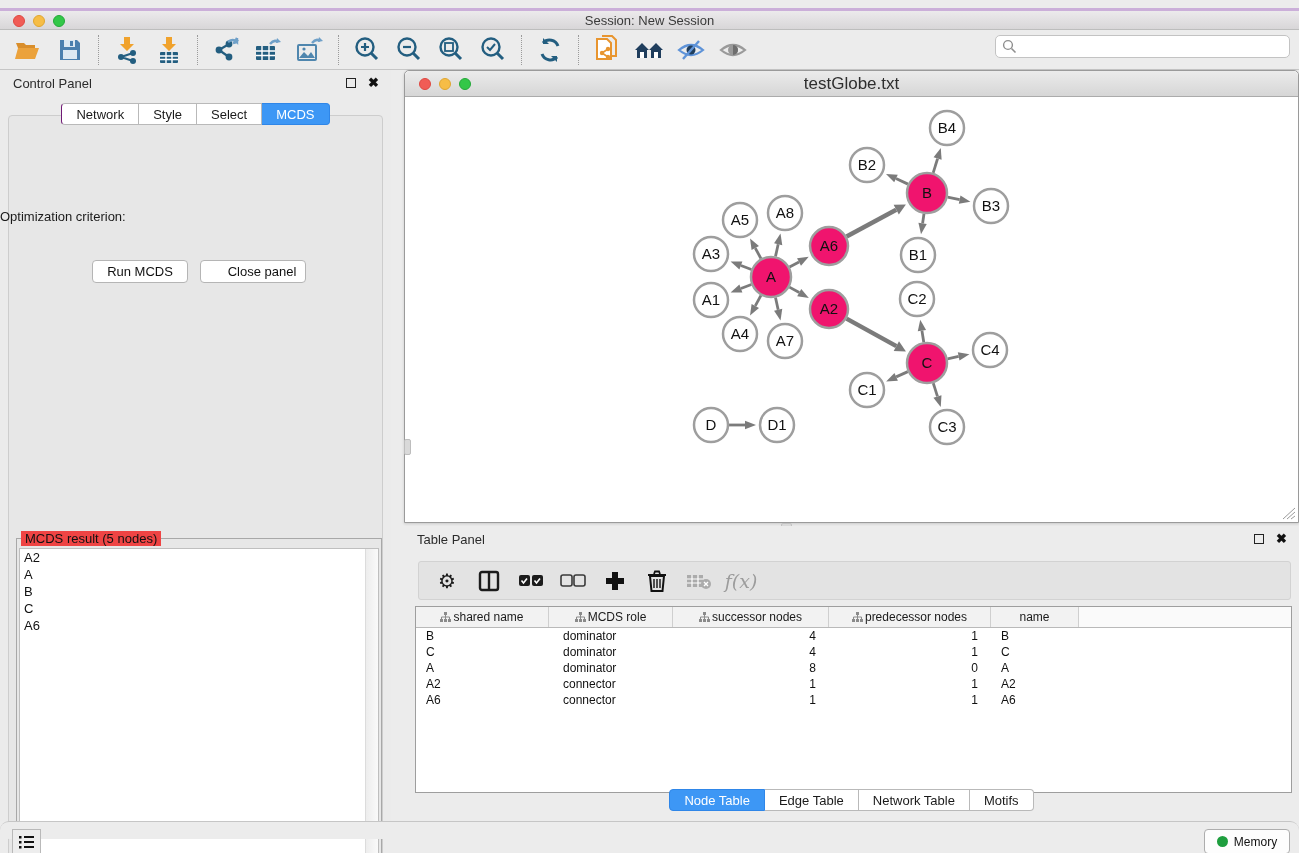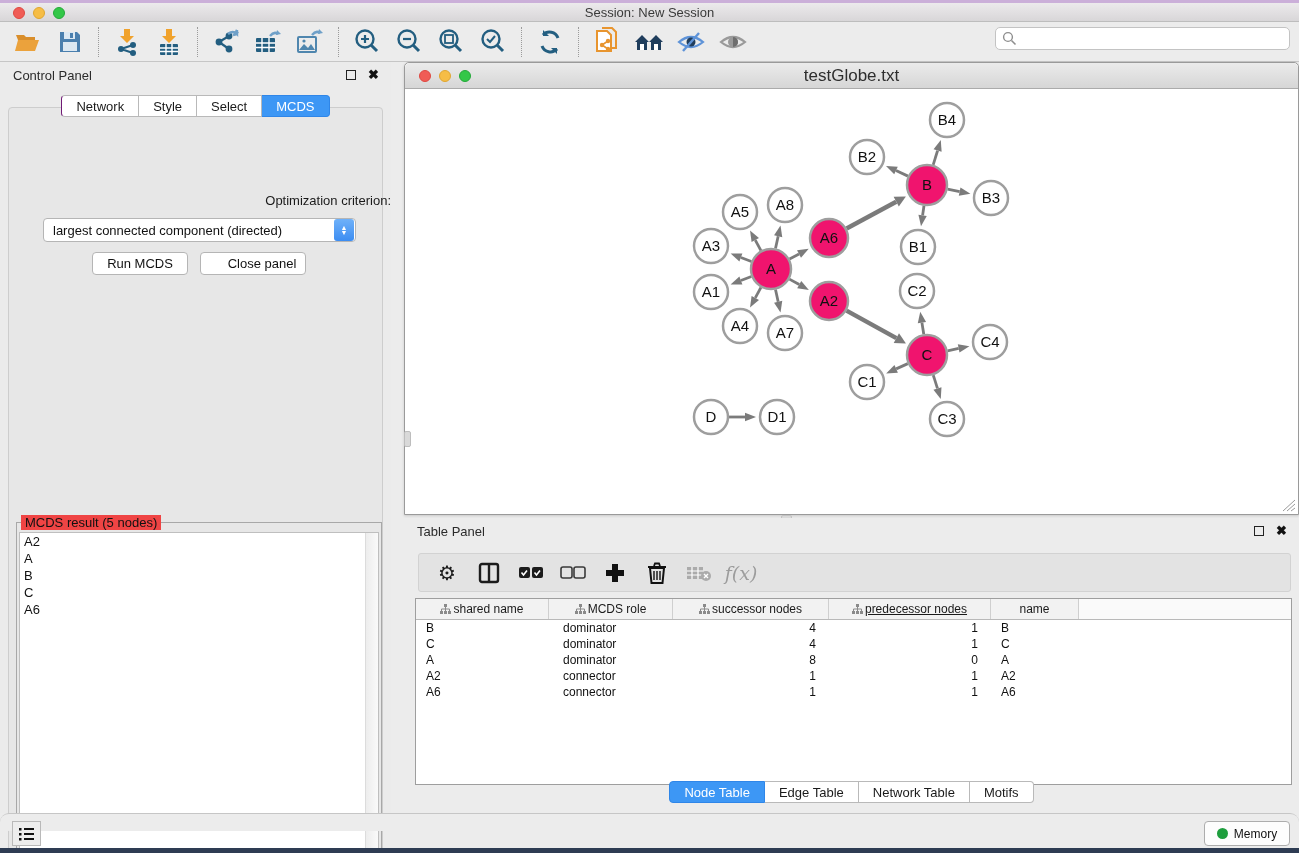--- a/index.html
+++ b/index.html
@@ -1,18 +1,18 @@
 <!DOCTYPE html>
 <html><head>
 <meta charset="utf-8">
 <style>
   * { margin:0; padding:0; box-sizing:border-box; }
   html,body { width:1299px; height:853px; }
   body { font-family:"Liberation Sans", sans-serif; background:#ECECEC; position:relative; overflow:hidden; }
-  .abs { position:absolute; }
+  .abs { position:absolute;margin-top:8px; }
 
   
   #desktop-top { left:0; top:0; width:1299px; height:3px; background:#CBAFD9; }
   #titlebar { left:0; top:3px; width:1299px; height:19px; background:linear-gradient(#ECEAEC,#D8D6D8); border-bottom:1px solid #BDBDBD; }
   .tl { width:12px; height:12px; border-radius:50%; position:absolute; top:4px; }
   .tl.red { background:#F05C56; border:1px solid #DF4841; }
   .tl.yellow { background:#F6BD46; border:1px solid #E0A630; }
   .tl.green { background:#33C748; border:1px solid #24A939; }
   #main-title { width:100%; text-align:center; font-size:13px; color:#3A3A3A; line-height:19px; }
 
@@ -31,21 +31,21 @@
   .panel-head .spacer { flex:1; }
   .float-box { width:10px; height:10px; border:1.5px solid #222; margin-right:12px; }
   .close-x { font-size:13px; font-weight:bold; color:#111; margin-right:12px; line-height:10px; }
   #cp-inner { position:absolute; left:8px; top:45px; width:375px; height:758px; background:#E7E7E7; border:1px solid #CDCDCD; border-radius:4px; height:758px; }
   #cp-inner { height: 758px; }
   #cp-tabs { position:absolute; left:0; top:33px; width:391px; display:flex; justify-content:center; z-index:5; }
   .tab { height:22px; line-height:21px; padding:0 14px; font-size:13px; background:#FFF; border:1px solid #B9B9B9; border-left:none; color:#1A1A1A; }
   .tab:first-child { border-left:1px solid #701a75; border-radius:4px 0 0 4px; }
   .tab:last-child { border-radius:0 4px 4px 0; }
   .tab.sel { background:#3D97F5; border-color:#2F86E8; color:#FFF; }
-  #opt-label { left:0; top:131px; width:391px; text-align:right; font-size:13px; color:#1A1A1A;padding-left:8px; }
+  #opt-label { left:0; top:131px; width:391px; text-align:left; font-size:13px; color:#1A1A1A; }
   #criterion { left:43px; top:156px; width:313px; height:24px; background:#FFF; border:1px solid #B5B5B5; border-radius:4px; display:flex; align-items:center; }
   #criterion-value { flex:1; font-size:13px; padding-left:9px; color:#111; white-space:nowrap; overflow:hidden; }
   #criterion-stepper { width:20px; height:22px; background:linear-gradient(#6FB1F9,#3C8DF2); border-radius:3px; margin-right:1px; display:flex; flex-direction:column; align-items:center; justify-content:center; color:#FFF; }
   #criterion-stepper span { font-size:7px; line-height:5px; }
   .cp-btn { position:absolute; top:190px; height:23px; background:#FFF; border:1px solid #B5B5B5; border-radius:4px; font-size:13px; color:#111; display:flex; align-items:center; justify-content:center; font-family:"Liberation Sans",sans-serif; }
   #run-btn { left:92px; width:96px; }
   #closepanel-btn { left:200px; width:106px;padding-left:18px; }
   #result-box { left:16px; top:460px; width:366px; height:340px; border:1px solid #A8A8A8; background:#E7E7E7; }
   #result-legend { position:absolute; left:4px; top:-8px; background:#ef4444; padding:0 4px; font-size:13px; color:#111; }
   #result-list { position:absolute; left:2px; top:9px; width:360px; height:328px; background:#FFF; border:1px solid #BFBFBF; overflow:hidden; }
@@ -269,27 +269,20 @@
     <span class="close-x">✖</span>
   </div>
   <div id="cp-inner"></div>
   <div id="cp-tabs">
       <div class="tab">Network</div>
       <div class="tab">Style</div>
       <div class="tab">Select</div>
       <div class="tab sel">MCDS</div>
     </div>
   <div id="opt-label" class="abs">Optimization criterion:</div>
-  <div id="criterion" class="abs">
-    <span id="criterion-value">largest connected component (directed)</span>
-    <span id="criterion-stepper">
-        <span>▲</span>
-        <span>▼</span>
-      </span>
-  </div>
   <button id="run-btn" class="cp-btn">Run MCDS</button>
   <button id="closepanel-btn" class="cp-btn">Close panel</button>
   <div id="result-box" class="abs">
     <span id="result-legend">MCDS result (5 nodes)</span>
     <div id="result-list">
       <div id="result-items">
           <div class="result-item">A2</div>
           <div class="result-item">A</div>
           <div class="result-item">B</div>
           <div class="result-item">C</div>
@@ -487,21 +480,21 @@
             <g fill="#8A8A8A">
               <rect x="4" y="0" width="3" height="3"></rect>
               <rect x="0" y="7" width="3" height="3"></rect>
               <rect x="4" y="7" width="3" height="3"></rect>
               <rect x="8" y="7" width="3" height="3"></rect>
             </g>
             <path d="M5.5 3 v2 M1.5 7 v-2 h8 v2 M5.5 5 v2" stroke="#8A8A8A" stroke-width="1" fill="none"></path>
           </svg>
           <span>successor nodes</span>
         </div>
-        <div class="th" style="width: 162px; text-decoration: underline;">
+        <div class="th" style="width: 162px;">
           <svg width="11" height="11" viewBox="0 0 11 11">
             <g fill="#8A8A8A">
               <rect x="4" y="0" width="3" height="3"></rect>
               <rect x="0" y="7" width="3" height="3"></rect>
               <rect x="4" y="7" width="3" height="3"></rect>
               <rect x="8" y="7" width="3" height="3"></rect>
             </g>
             <path d="M5.5 3 v2 M1.5 7 v-2 h8 v2 M5.5 5 v2" stroke="#8A8A8A" stroke-width="1" fill="none"></path>
           </svg>
           <span>predecessor nodes</span>

